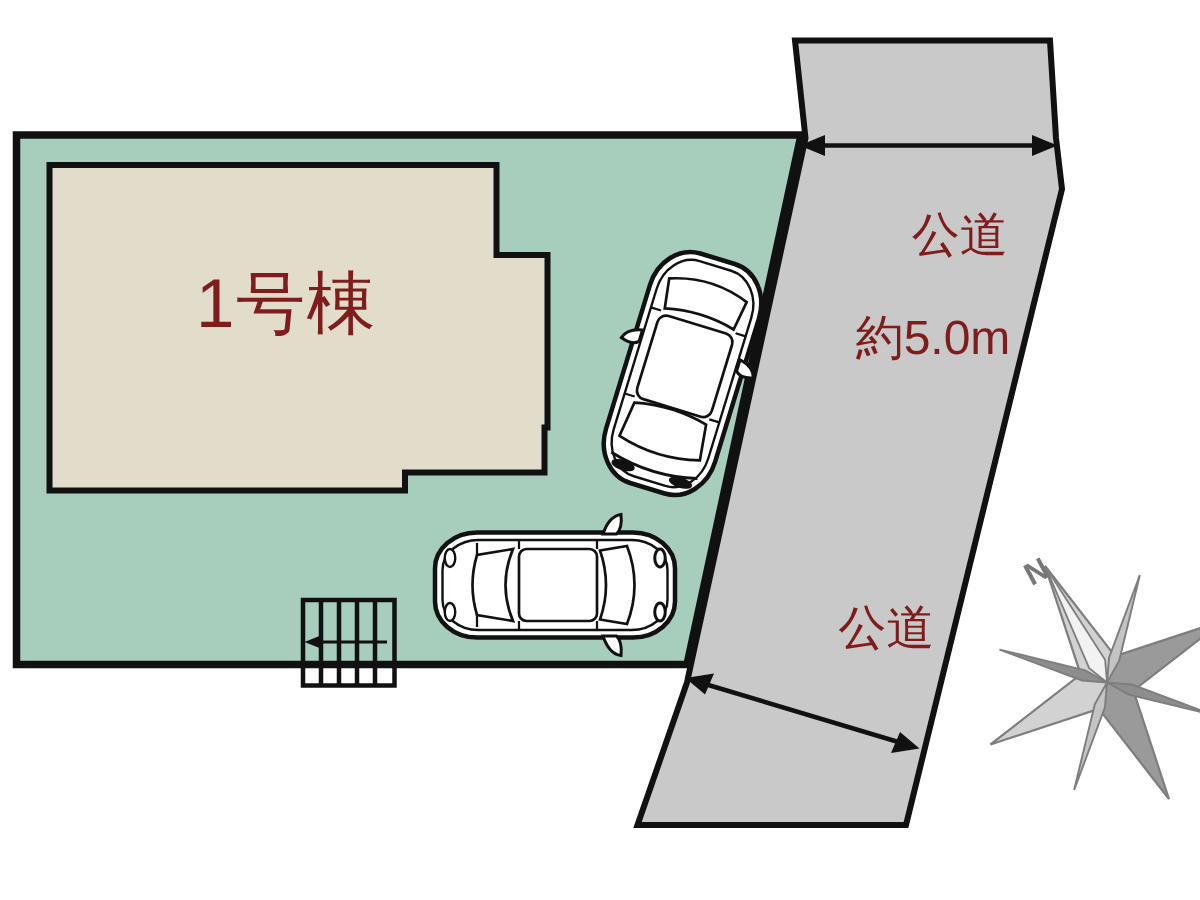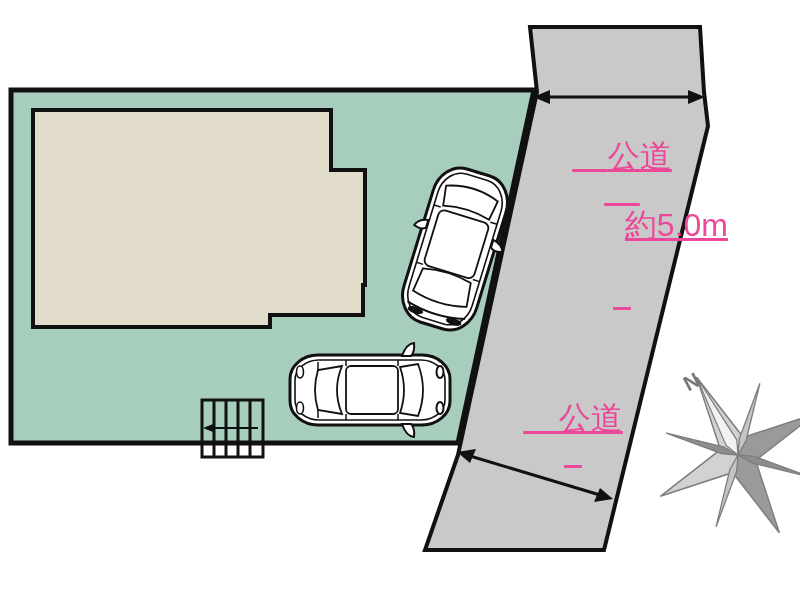--- a/index.html
+++ b/index.html
@@ -20,27 +20,26 @@
   #plan-svg {
     position: absolute;
     left: 0;
     top: 0;
     width: 800px;
     height: 600px;
     display: block;
   }
   .txt-label {
     position: absolute;
-    color: #ec4899;
+    color: #7f1d1d;
     font-weight: 400;
     white-space: pre;
     line-height: 1.08;
     text-align: center;
     user-select: none;
-    text-decoration: underline;
   }
   #building-label {
     left: 96px;
     top: 178px;
     width: 190px;
     font-size: 46px;
     letter-spacing: 1px;
     font-weight: 500;
   }
   #road-upper-label {
@@ -48,21 +47,21 @@
     top: 104px;
     width: 212px;
     font-size: 32px;
   }
   #road-lower-label {
     left: 466px;
     top: 366px;
     width: 214px;
     font-size: 32px;
   }
-  .road-label-line2 { display: block; text-align: right; }
+  .road-label-line2 { display: block; }
   #compass-n-text {
     position: absolute;
     left: 684px;
     top: 370px;
     font-size: 21px;
     font-weight: 700;
     color: #777777;
     transform: rotate(-28deg);
     transform-origin: 50% 50%;
   }
@@ -165,20 +164,21 @@
       <polygon points="-53,-53 -9,-14 0,0 -14,-9" fill="#8D8D8D" stroke="#7E7E7E" stroke-width="1.3"></polygon>
       <polygon points="53,-53 14,-9 0,0 9,-14" fill="#C4C4C4" stroke="#7E7E7E" stroke-width="1.3"></polygon>
       <polygon points="53,53 9,14 0,0 14,9" fill="#8D8D8D" stroke="#7E7E7E" stroke-width="1.3"></polygon>
       <polygon points="-53,53 -14,9 0,0 -9,14" fill="#C4C4C4" stroke="#7E7E7E" stroke-width="1.3"></polygon>
 
       <polygon points="0,-88 6,-14 0,0 -6,-14" fill="#F2F2F2" stroke="#7E7E7E" stroke-width="1.2"></polygon>
     </g>
 
   </svg>
 
+  <div class="txt-label" id="building-label">1号棟</div>
 
   <div class="txt-label" id="road-upper-label">
     <span>公道</span>
     <span class="road-label-line2">約5.0m</span>
   </div>
 
   <div class="txt-label" id="road-lower-label">
     <span>公道</span>
   </div>
 

